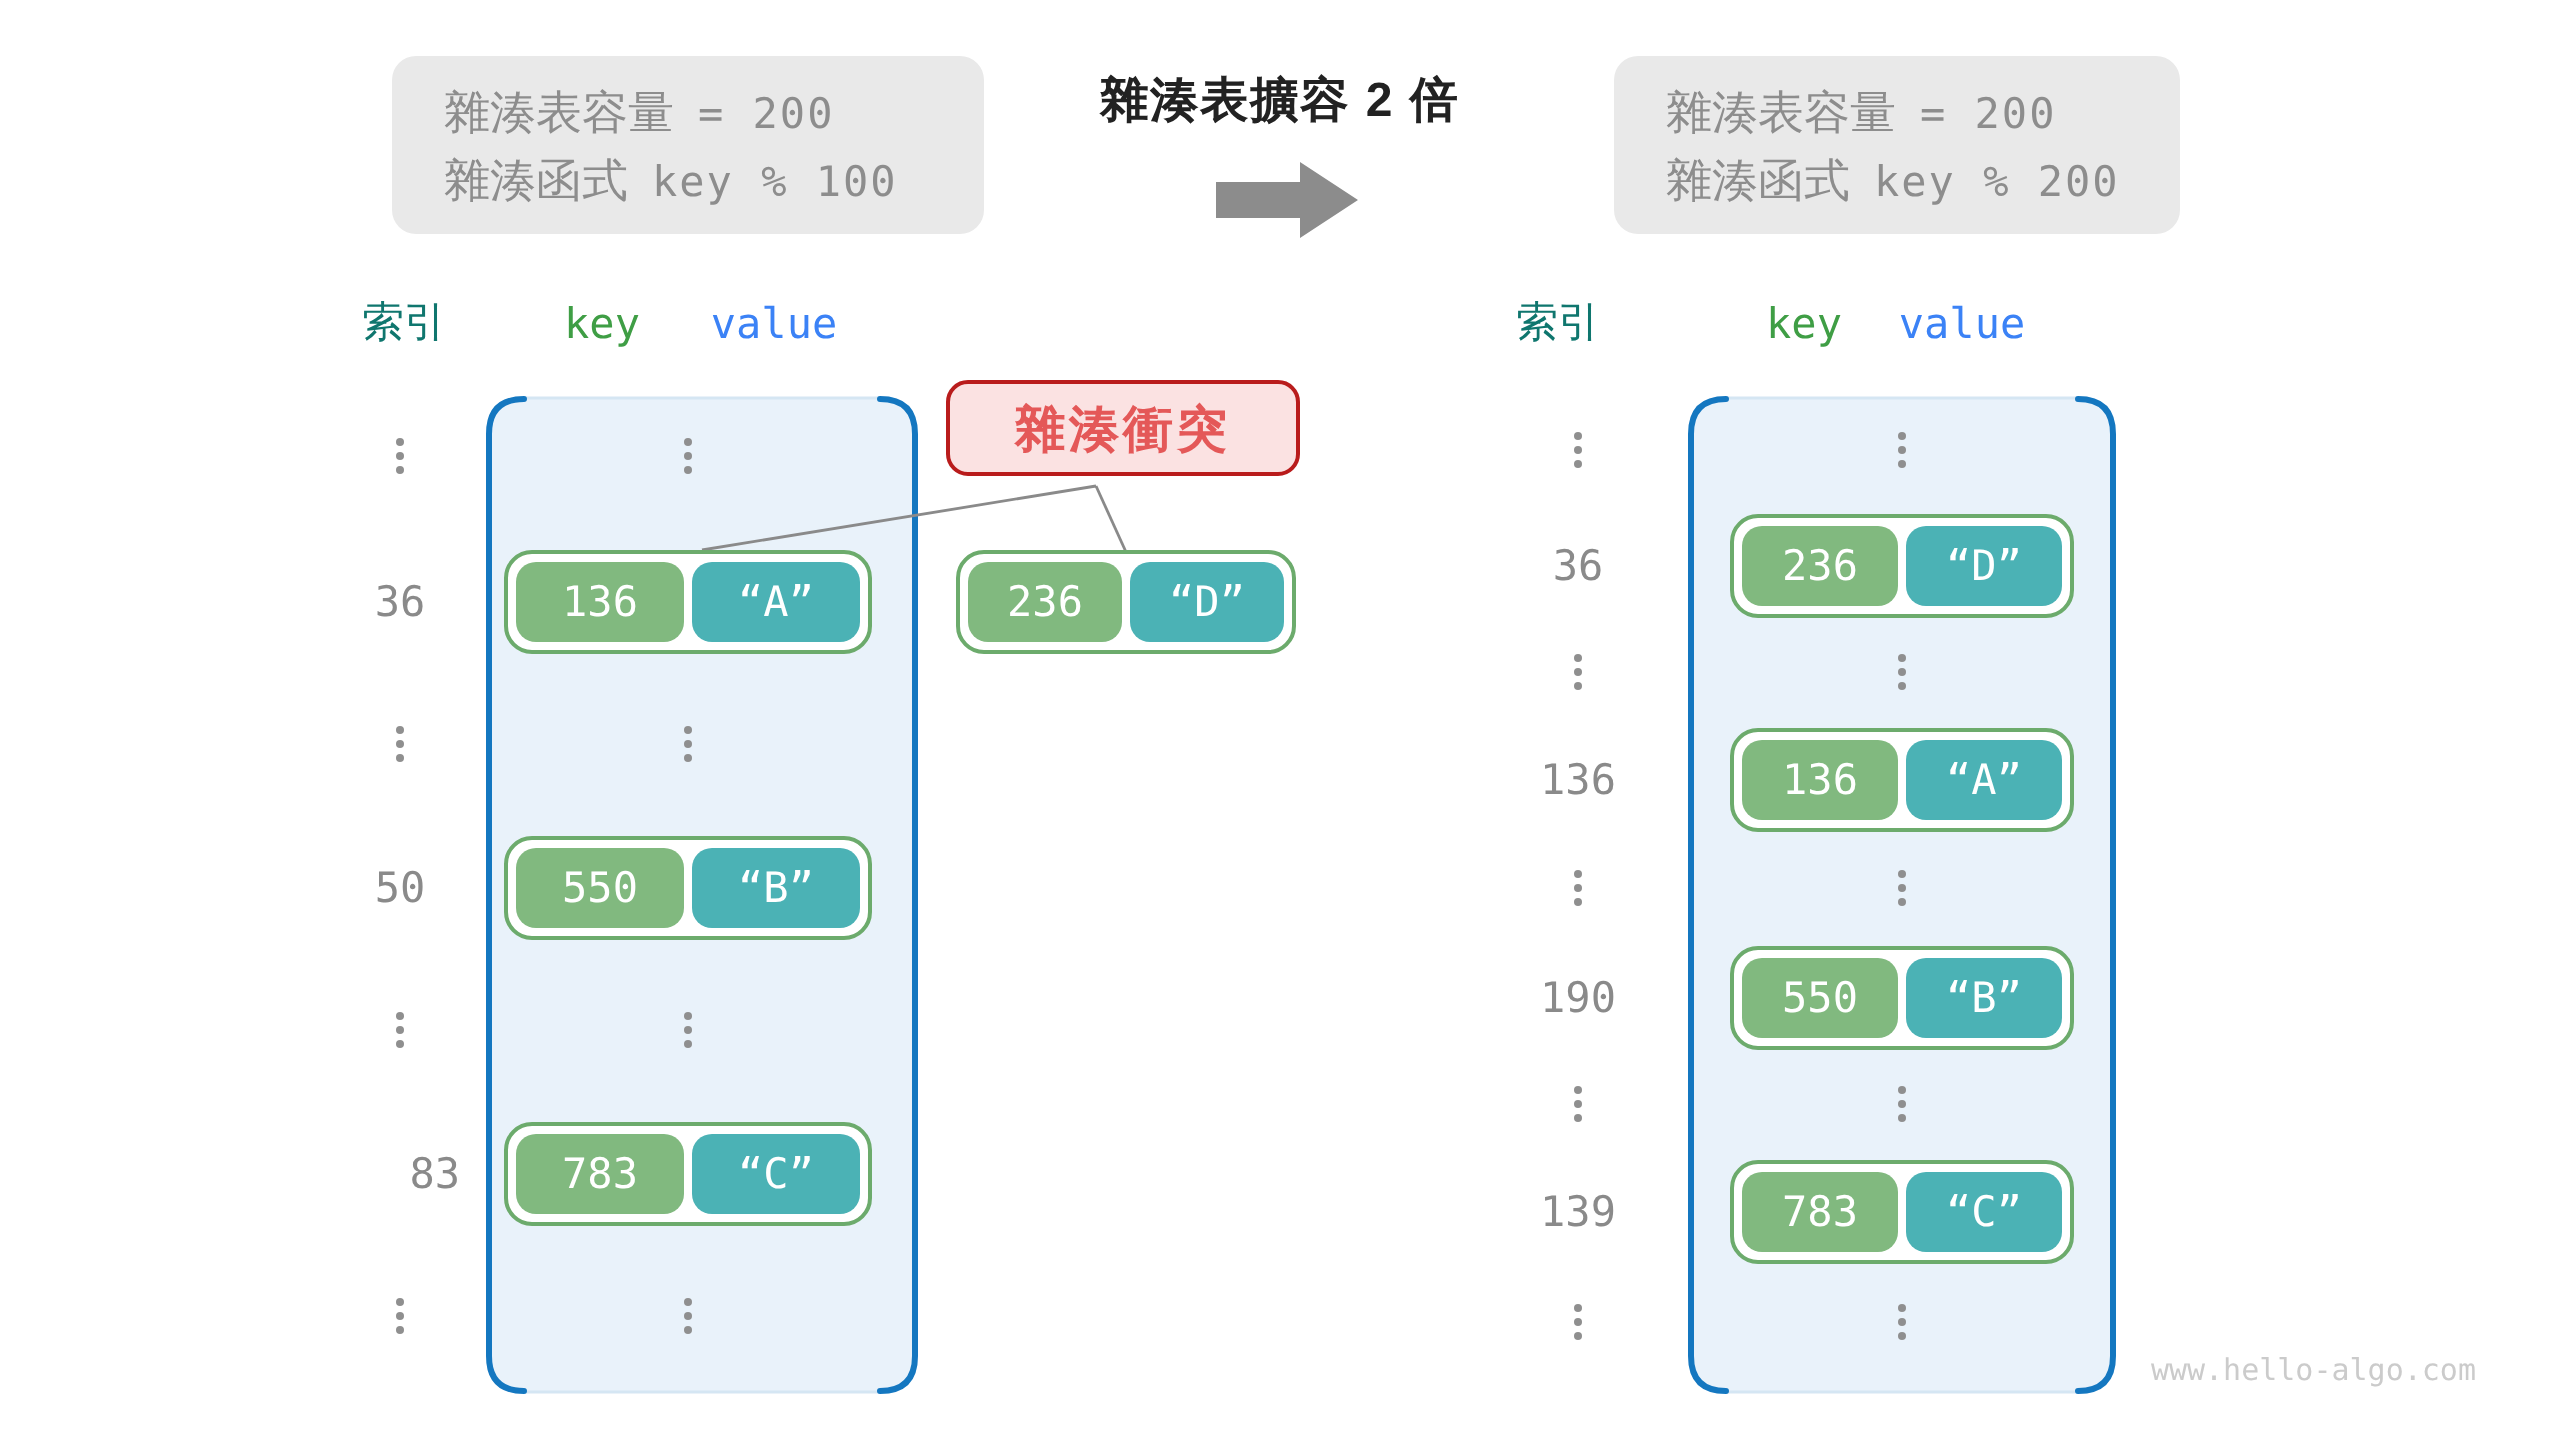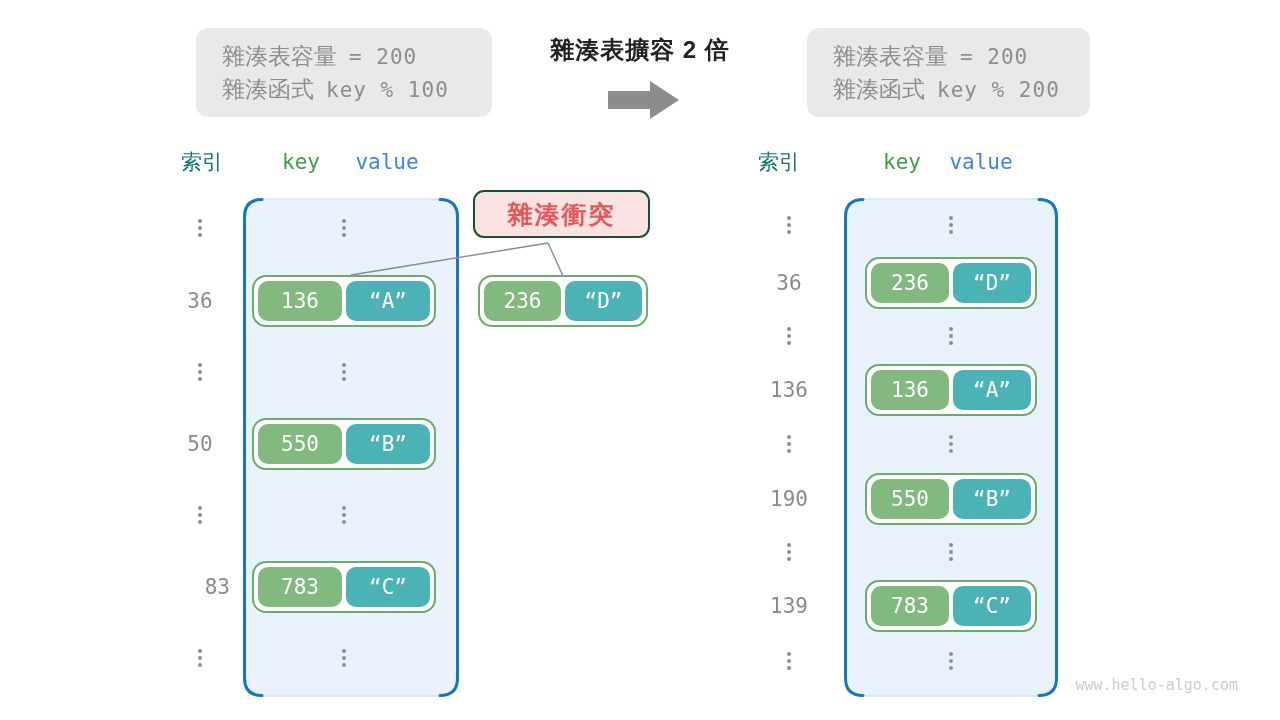--- a/index.html
+++ b/index.html
@@ -37,21 +37,21 @@
   }
   .pill{
     flex:1;border-radius:10px;color:#ffffff;display:flex;align-items:center;justify-content:center;
     font-family:"DejaVu Sans Mono",monospace;font-size:21px;
   }
   .pill-key{background:#81b97f;}
   .pill-value{background:#4bb2b5;}
   
   .collision{
     position:absolute;left:473px;top:190px;width:177px;height:48px;box-sizing:border-box;
-    background:#fbe2e2;border:2px solid #14532d;border-radius:11px;
+    background:#fbe2e2;border:2px solid #b91c1c;border-radius:11px;
     display:flex;align-items:center;justify-content:center;
     color:#e45858;font-weight:bold;font-size:25px;letter-spacing:2px;
   }
   
   .vdots{position:absolute;display:flex;flex-direction:column;gap:3px;}
   .vdots i{width:4px;height:4px;border-radius:50%;background:#8f8f8f;}
   .svg-layer{position:absolute;left:0;top:0;z-index:0;}
   .txt-layer{position:absolute;left:0;top:0;width:1280px;height:720px;z-index:1;}
   .watermark{
     position:absolute;right:42px;top:676px;color:#cbcbcb;

